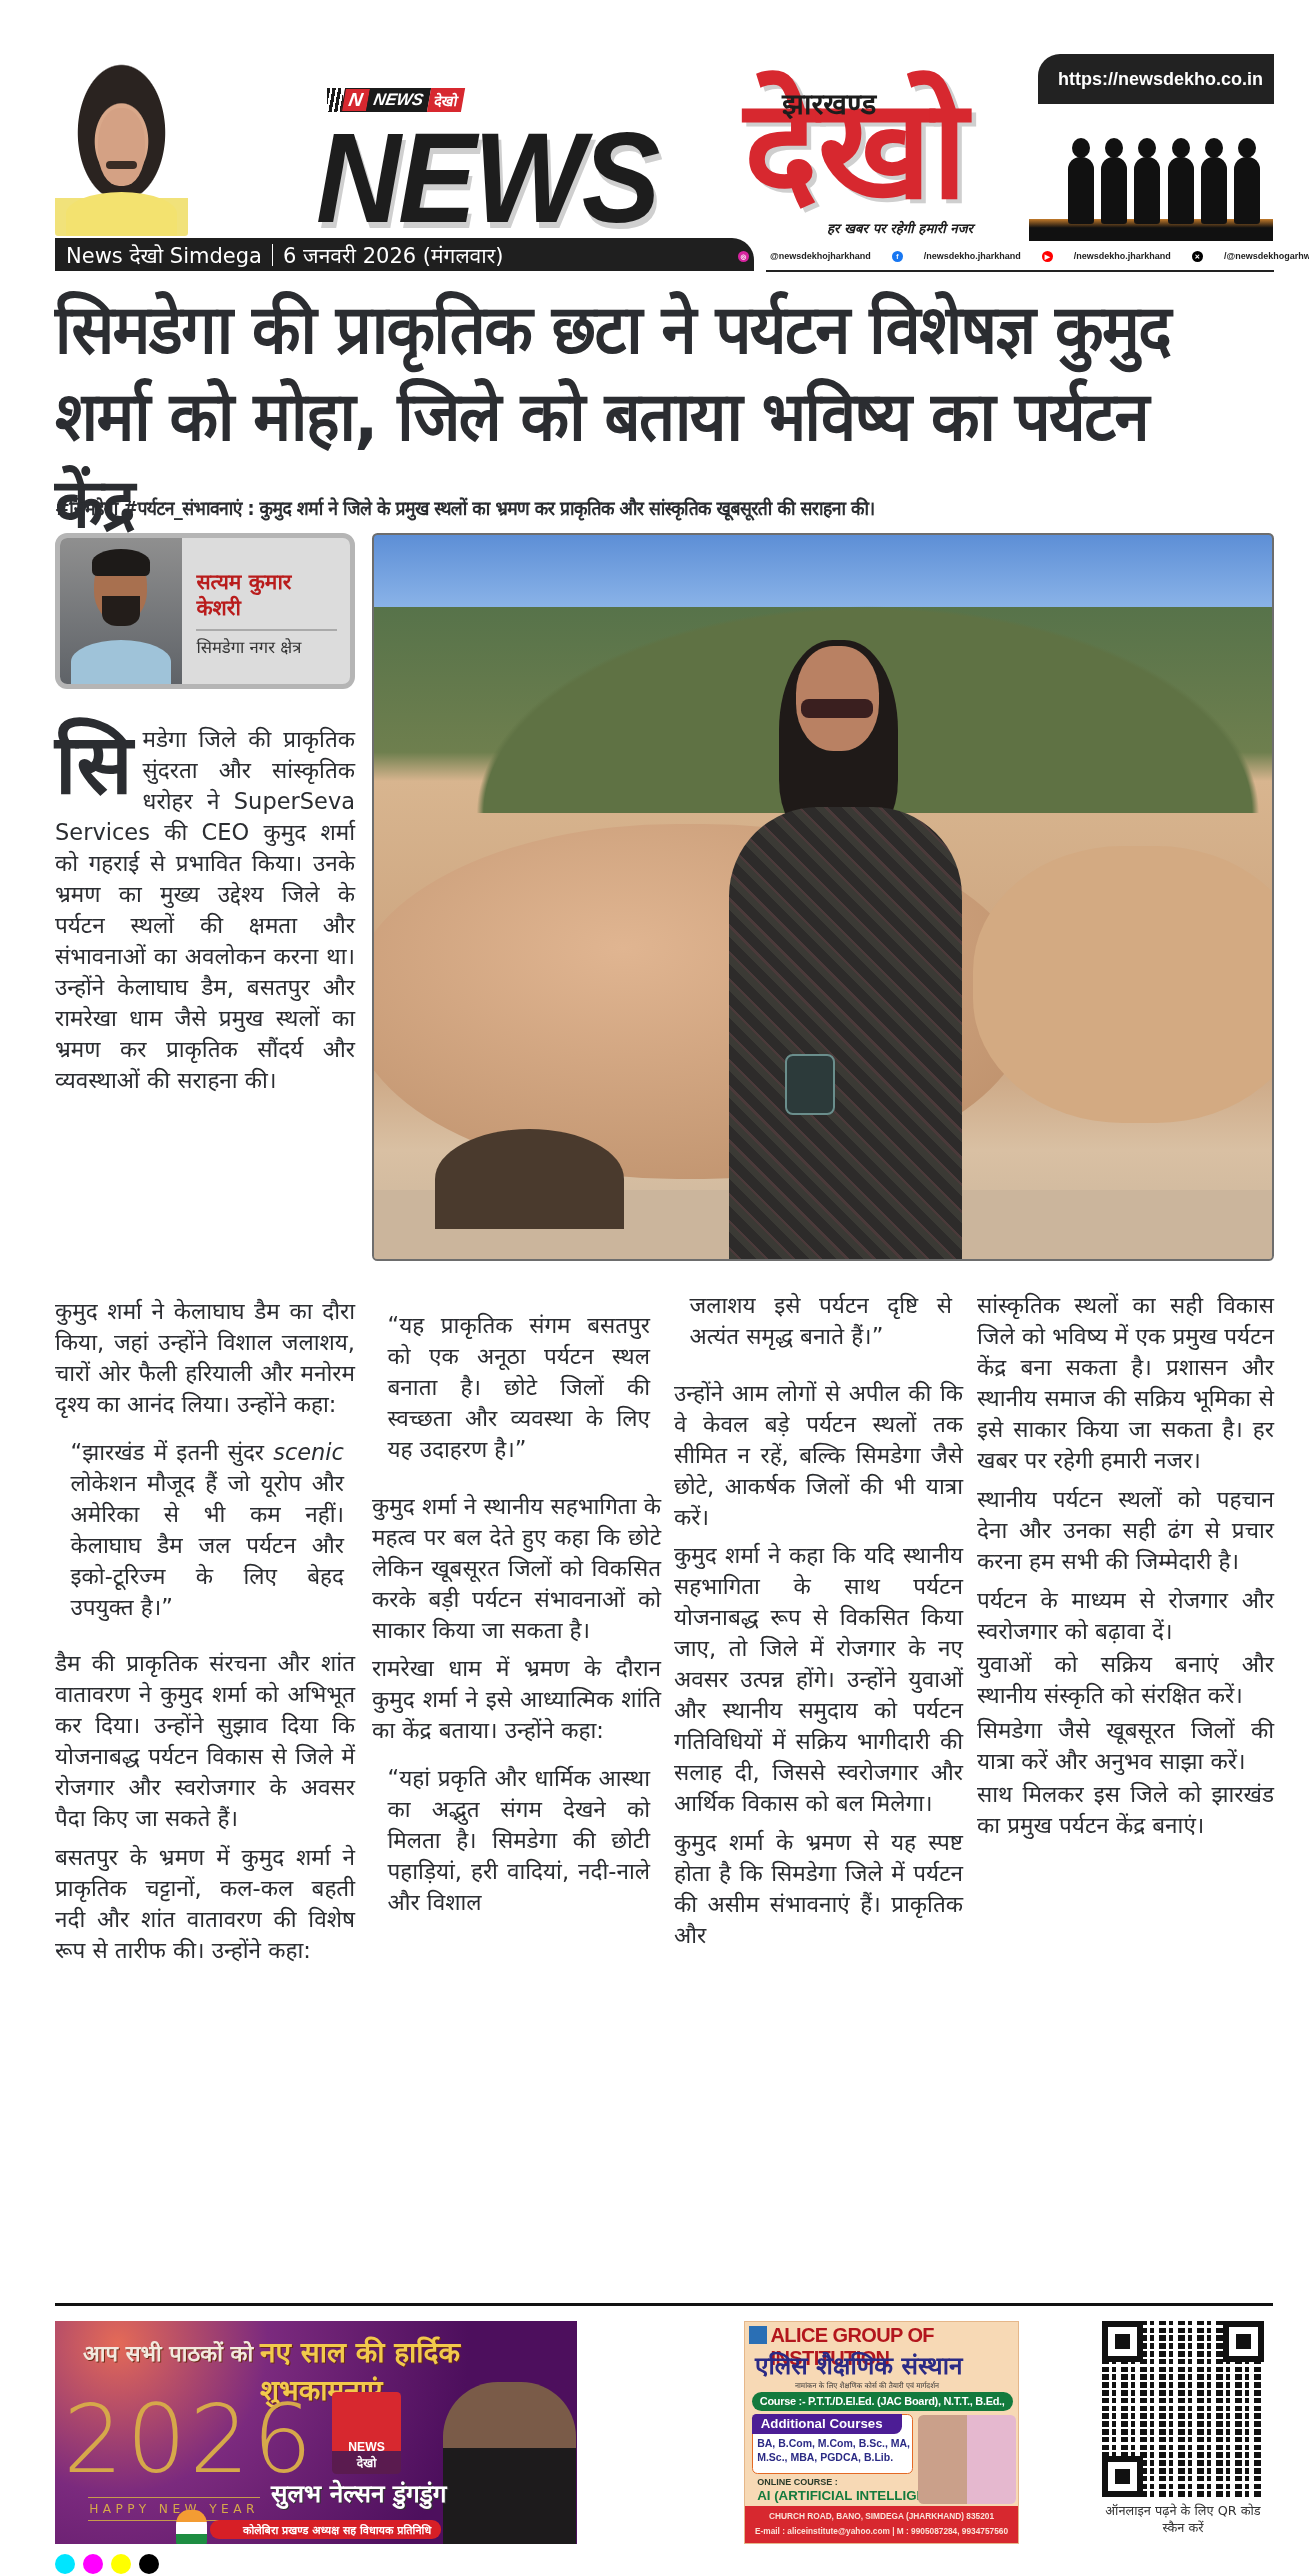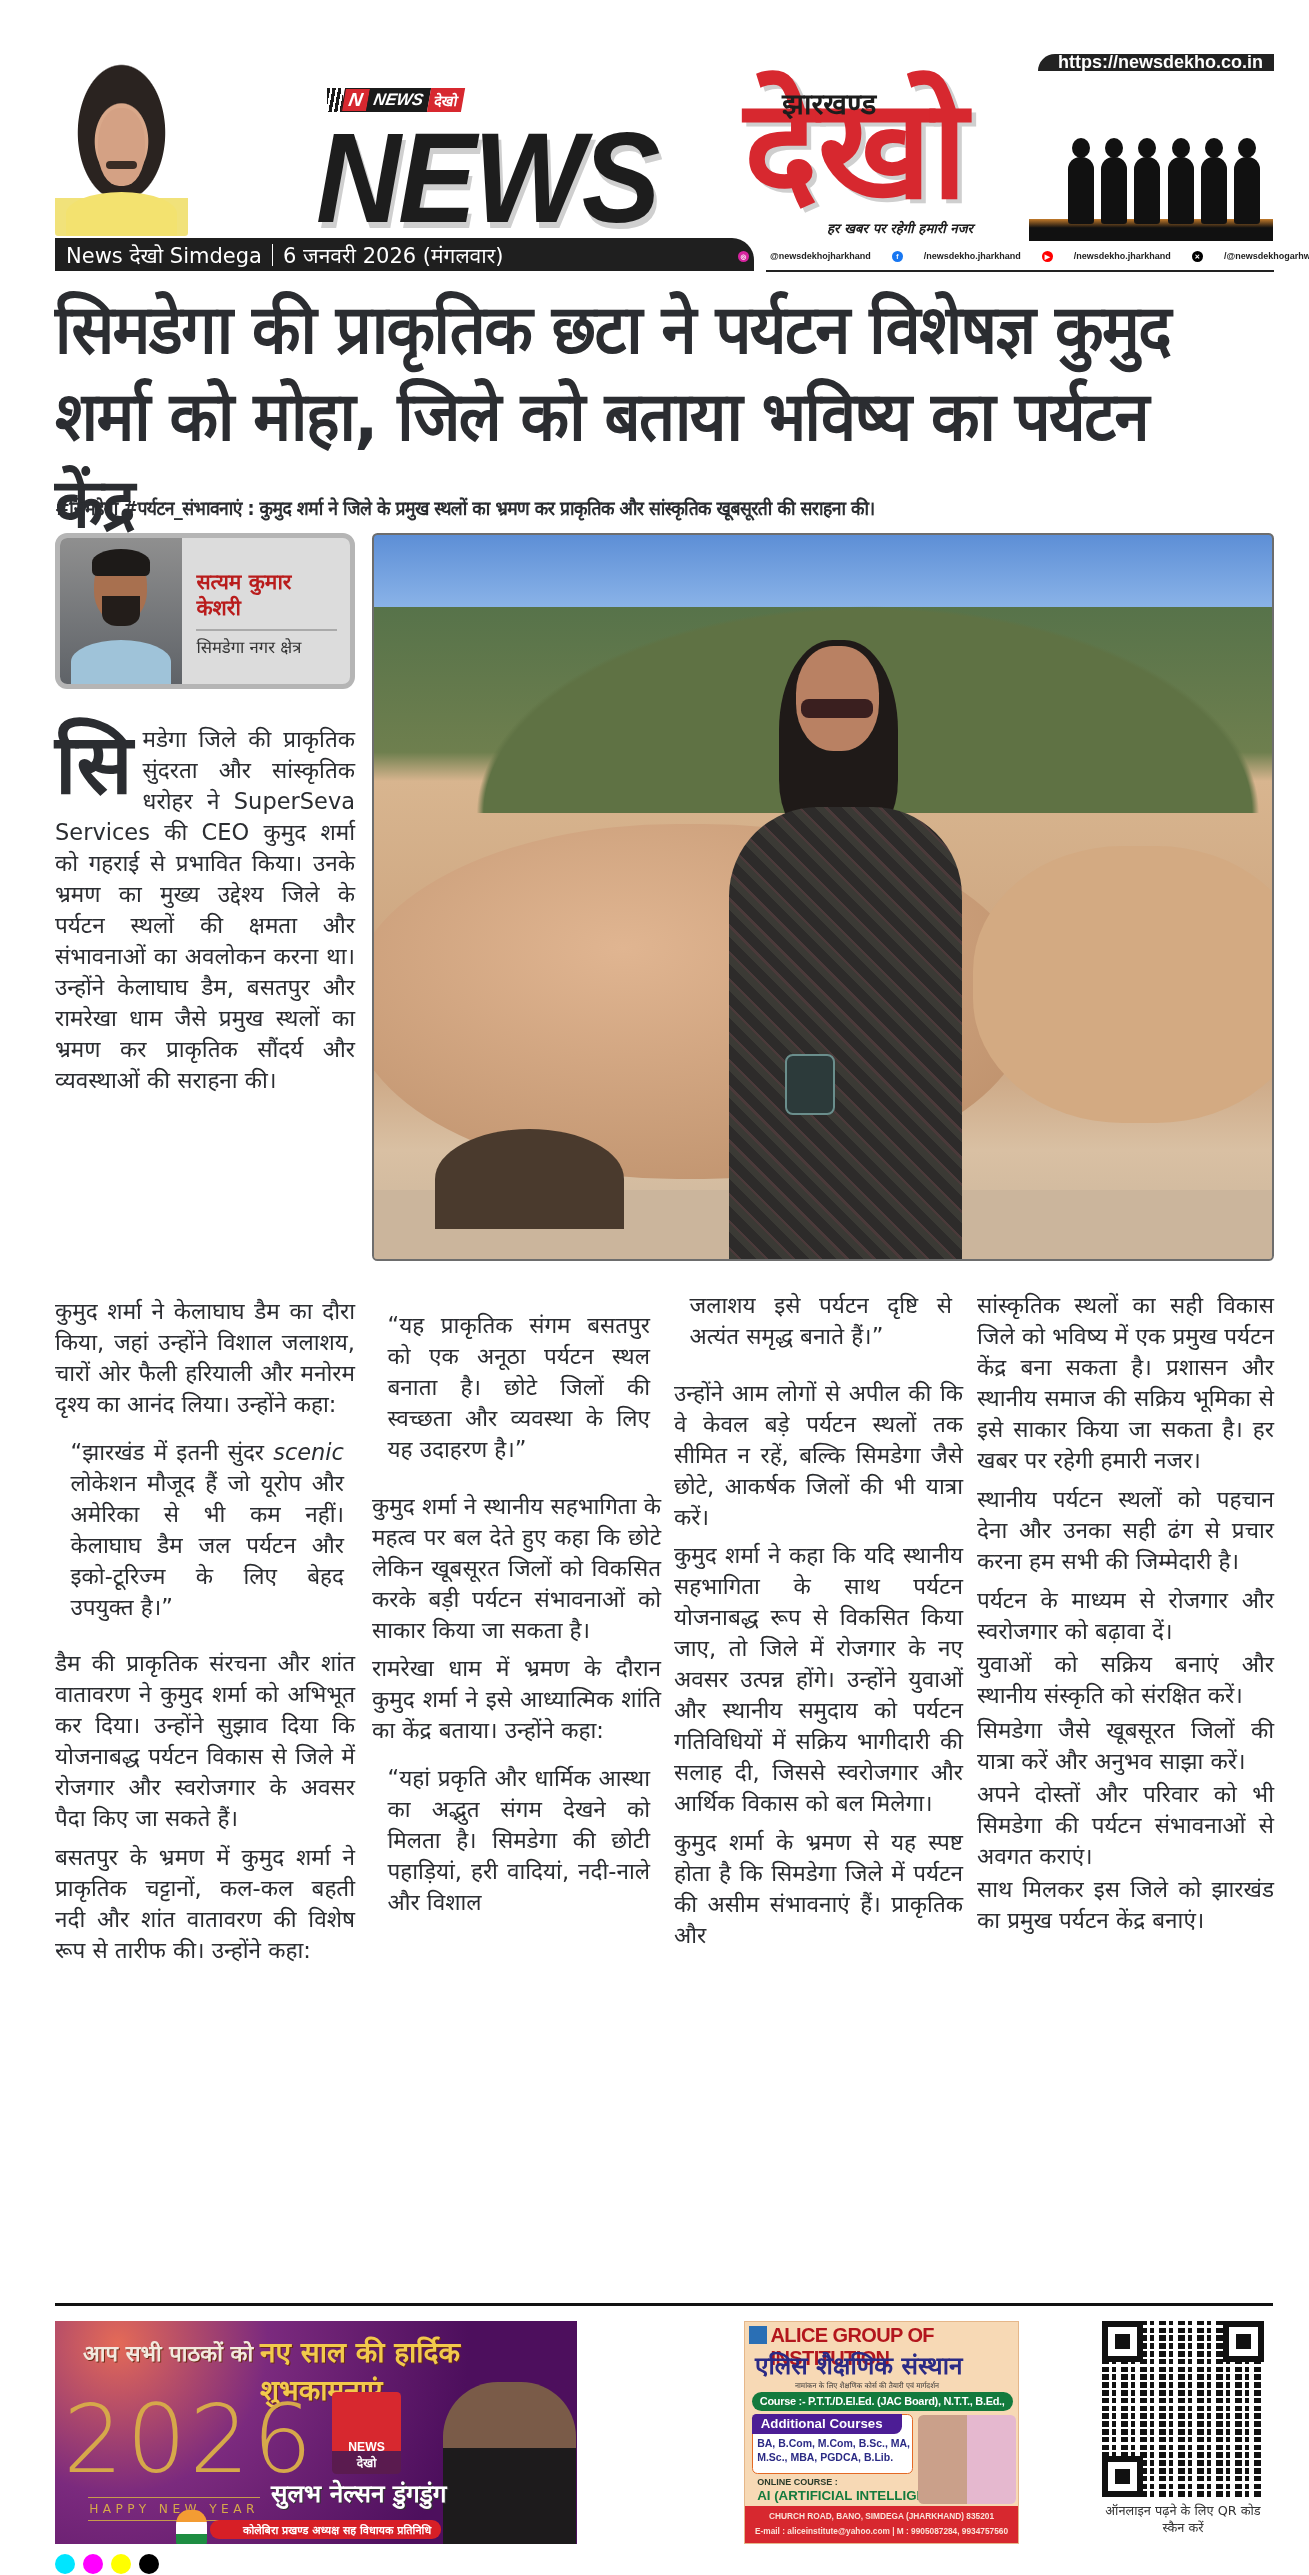--- a/index.html
+++ b/index.html
@@ -21,21 +21,21 @@
   .minilogo .nbox{width:25.5px;height:24.4px;background:#d7282f;color:#fff;font:italic 900 19px "Liberation Sans",sans-serif;display:flex;align-items:center;justify-content:center;transform:skewX(-10deg);border:1.7px solid #1b1b1b;}
   .minilogo .nw{height:24.4px;padding:0 5.5px;background:#1b1b1b;color:#fff;font:italic 900 16.6px "Liberation Sans",sans-serif;display:flex;align-items:center;transform:skewX(-10deg);}
   .minilogo .dk{height:24.4px;padding:0 5.5px;background:#d7282f;color:#fff;font:700 14.4px "DejaVu Sans",sans-serif;display:flex;align-items:center;transform:skewX(-10deg);}
 
   .bignews{left:316px;top:114px;font:italic 900 128px/1 "Liberation Sans",sans-serif;color:#1d1d1d;letter-spacing:-3.3px;
     text-shadow:3.3px 5.5px 0 #cfcfcf;transform:scaleX(0.92);transform-origin:left top;}
   .dekho{left:744px;top:80px;font:900 139px/1 "DejaVu Sans",sans-serif;color:#d7282f;text-shadow:4.4px 4.4px 0 #cfcfcf;}
   .jharkhand{left:782px;top:83px;font:700 29px "DejaVu Sans",sans-serif;color:#1d1d1d;}
   .tagline{left:827px;top:219px;font:italic 700 13.3px "DejaVu Sans",sans-serif;color:#1d1d1d;}
 
-  .urlbar{left:1038px;top:54px;width:236px;height:17px;background:#222;border-radius:22px 0 0 0;color:#fff;
+  .urlbar{left:1038px;top:54px;width:236px;height:50px;background:#222;border-radius:22px 0 0 0;color:#fff;
     font:700 18px "Liberation Sans",sans-serif;display:flex;align-items:center;justify-content:flex-end;padding-right:11px;}
   .kids{left:1029px;top:144px;width:244px;height:97px;}
   .kids .ground{position:absolute;left:0;bottom:0;width:100%;height:22px;background:linear-gradient(#c27a2a,#111 40%);}
   .kids .kid{position:absolute;bottom:16.6px;width:25.5px;height:67px;background:#111;border-radius:12.2px 12.2px 3.3px 3.3px;}
   .kids .kid::before{content:"";position:absolute;left:4.4px;top:-19px;width:18px;height:20px;border-radius:50%;background:#111;}
 
   .datebar{left:55px;top:238px;width:699px;height:33px;background:#1f1f1f;border-radius:0 22px 0 0;color:#fff;
     font:400 21px "DejaVu Sans",sans-serif;display:flex;align-items:center;padding-left:11px;gap:10px;}
   .datebar .sep{width:1.1px;height:22px;background:#fff;}
   .social{left:738px;top:251px;display:flex;align-items:flex-start;gap:21px;font:700 9px "Liberation Sans",sans-serif;color:#222;}
@@ -229,21 +229,20 @@
   <p>कुमुद शर्मा ने कहा कि यदि स्थानीय सहभागिता के साथ पर्यटन योजनाबद्ध रूप से विकसित किया जाए, तो जिले में रोजगार के नए अवसर उत्पन्न होंगे। उन्होंने युवाओं और स्थानीय समुदाय को पर्यटन गतिविधियों में सक्रिय भागीदारी की सलाह दी, जिससे स्वरोजगार और आर्थिक विकास को बल मिलेगा।</p>
   <p>कुमुद शर्मा के भ्रमण से यह स्पष्ट होता है कि सिमडेगा जिले में पर्यटन की असीम संभावनाएं हैं। प्राकृतिक और</p>
 </div>
 
 <div class="col c4">
   <p>सांस्कृतिक स्थलों का सही विकास जिले को भविष्य में एक प्रमुख पर्यटन केंद्र बना सकता है। प्रशासन और स्थानीय समाज की सक्रिय भूमिका से इसे साकार किया जा सकता है। हर खबर पर रहेगी हमारी नजर।</p>
   <p>स्थानीय पर्यटन स्थलों को पहचान देना और उनका सही ढंग से प्रचार करना हम सभी की जिम्मेदारी है।</p>
   <p style="margin-bottom:2px">पर्यटन के माध्यम से रोजगार और स्वरोजगार को बढ़ावा दें।</p>
   <p style="margin-bottom:4px">युवाओं को सक्रिय बनाएं और स्थानीय संस्कृति को संरक्षित करें।</p>
   <p style="margin-bottom:2.2px">सिमडेगा जैसे खूबसूरत जिलों की यात्रा करें और अनुभव साझा करें।</p>
-  <p style="margin-bottom:2.2px">अपने दोस्तों और परिवार को भी सिमडेगा की पर्यटन संभावनाओं से अवगत कराएं।</p>
   <p>साथ मिलकर इस जिले को झारखंड का प्रमुख पर्यटन केंद्र बनाएं।</p>
 </div>
 
 <div class="abs bottomrule"></div>
 
 <div class="abs ad1">
   <div class="t1">आप सभी पाठकों को</div>
   <div class="t2">नए साल की हार्दिक शुभकामनाएं</div>
   <div class="yr">2026</div>
   <div class="hny">HAPPY NEW YEAR</div>

